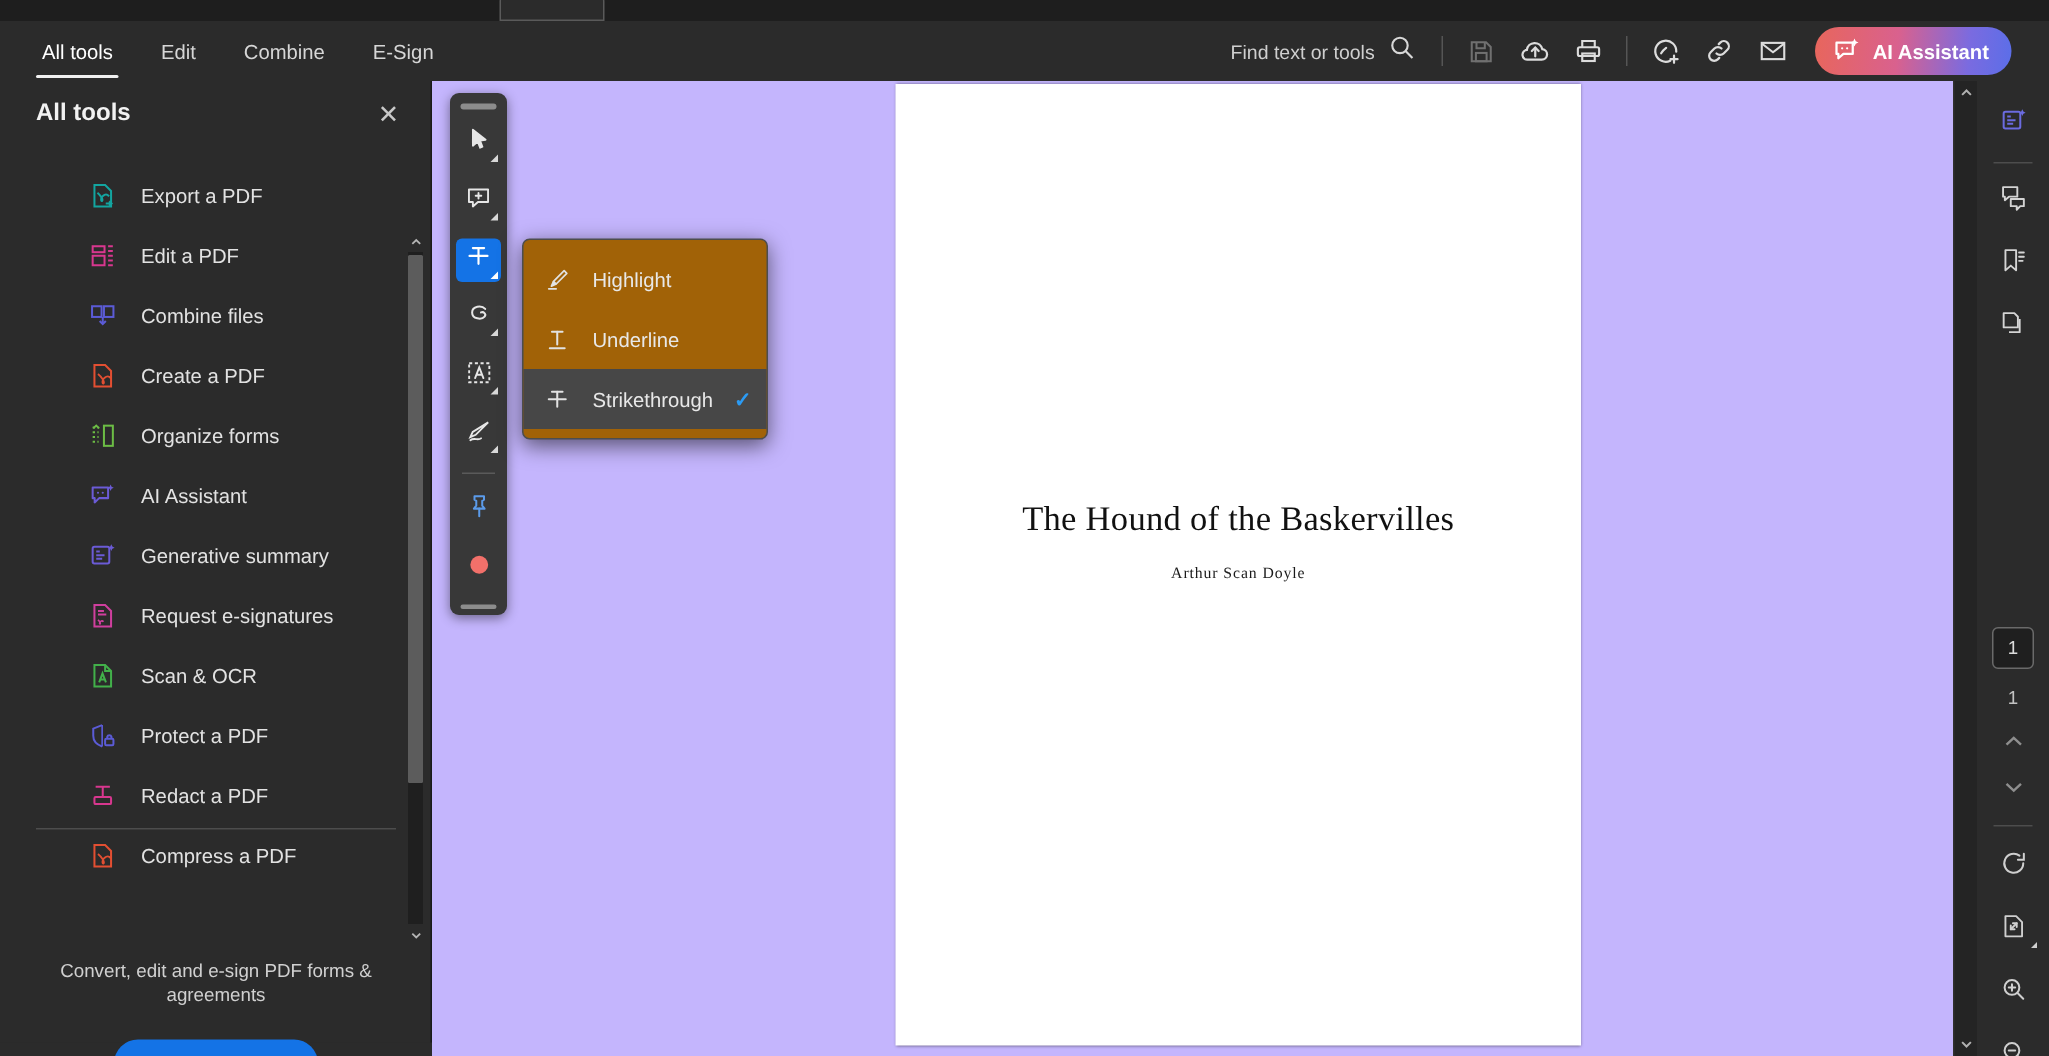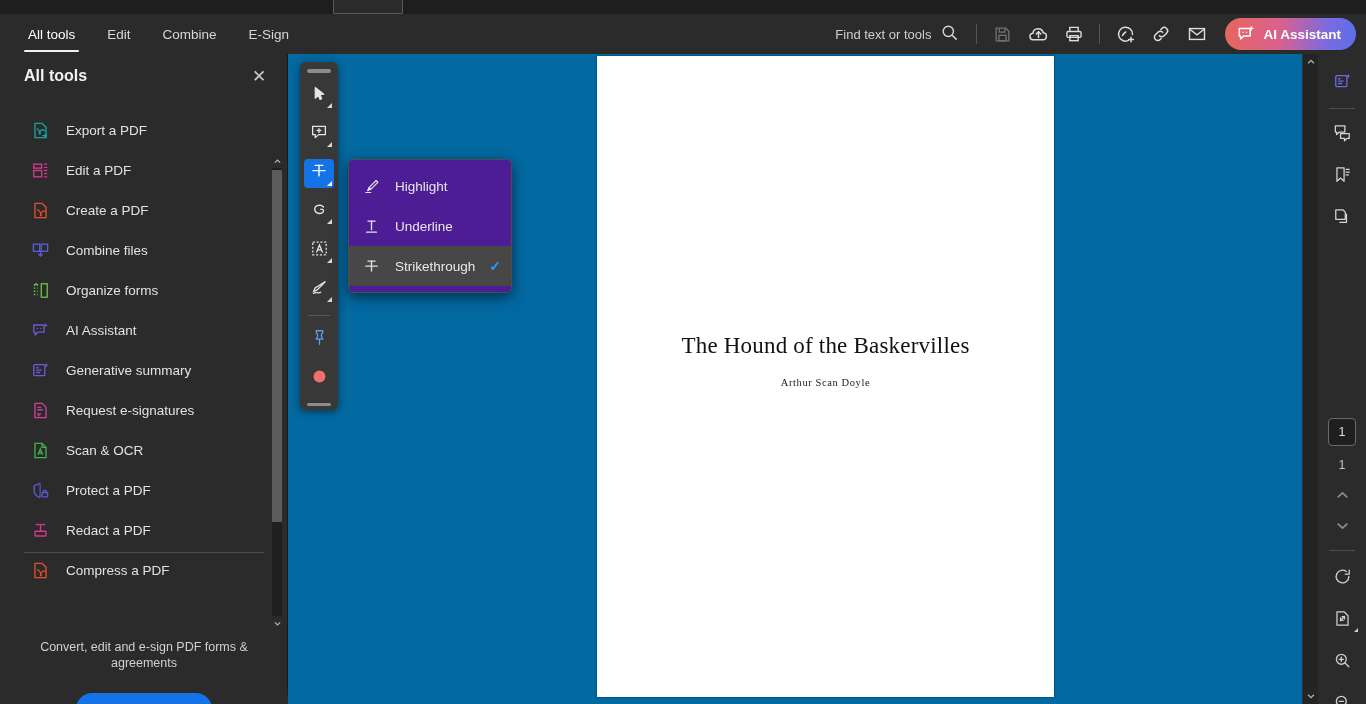--- a/index.html
+++ b/index.html
@@ -28,21 +28,21 @@
   .menu-tab {
     position:relative; height:40px; display:flex; align-items:center;
     padding:0 14px; font-size:13.5px; color:#d6d6d6; cursor:pointer; white-space:nowrap;
   }
   .menu-tab.active { color:#ffffff; }
   .menu-tab.active::after {
     content:''; position:absolute; left:10px; right:10px; bottom:2px;
     height:2px; background:#f0f0f0; border-radius:1px;
   }
   .menubar-right {
-    margin-left:auto; display:flex; align-items:center; gap:0px; padding-right:10px; height:40px;
+    margin-left:auto; display:flex; align-items:center; gap:0px; padding-right:25px; height:40px;
   }
   .find-wrap { display:flex; align-items:center; gap:9px; margin-right:10px; cursor:pointer; }
   .find-label { font-size:13px; color:#cfcfcf; }
   .tb-btn {
     width:36px; height:34px; display:flex; align-items:center; justify-content:center;
     border-radius:4px; cursor:pointer;
   }
   .tb-btn svg { display:block; }
   .tb-btn.disabled { opacity:.42; }
   .tb-div { width:1px; height:20px; background:#555; margin:0 7px; }
@@ -58,21 +58,21 @@
     position:absolute; left:0; top:54px; width:288px; height:641px; background:#2b2b2b;
     border-right:1px solid #1a1a1a;
   }
   .sb-head { height:44px; display:flex; align-items:center; padding:0 16px 0 24px; }
   .sb-title { font-size:16px; font-weight:bold; color:#f2f2f2; }
   .sb-close { margin-left:auto; width:24px; height:24px; display:flex; align-items:center;
               justify-content:center; cursor:pointer; color:#c9c9c9; font-size:17px; line-height:1; }
   .sb-scrollarea { position:absolute; left:0; top:44px; width:288px; height:488px; overflow:hidden; }
   .sb-list { padding-top:12px; }
   .sb-item {
-    display:flex; align-items:center; height:40px; padding-left:30px; gap:16px; cursor:pointer;
+    display:flex; align-items:center; height:40px; padding-left:30px; gap:16px; cursor:pointer;margin-left:28px;
   }
   .sb-ico { width:20px; height:20px; flex:0 0 20px; display:flex; align-items:center; justify-content:center; }
   .sb-label { font-size:13.5px; color:#e2e2e2; white-space:nowrap; }
   .sb-divider { position:absolute; left:24px; top:498px; width:240px; height:1px; background:#4d4d4d; }
 
   
   .sb-scrollbar { position:absolute; left:270px; top:100px; width:14px; height:476px; background:#2b2b2b; }
   .sbs-arrow { width:14px; height:14px; display:flex; align-items:center; justify-content:center; cursor:pointer;}
   .sbs-track { position:absolute; left:2px; top:14px; width:10px; height:448px; background:#1f1f1f; }
   .sbs-thumb { position:absolute; left:2px; top:16px; width:10px; height:352px; background:#5c5c5c; border-radius:1px; cursor:pointer; }
@@ -99,33 +99,33 @@
   .vt-btn.active { background:#1473e6; }
   .vt-caret { position:absolute; right:2px; bottom:2px; width:0; height:0;
               border-left:5px solid transparent; border-bottom:5px solid #d8d8d8; }
   .vt-btn.active .vt-caret { border-bottom-color:#fff; }
   .vt-sep { width:22px; height:1px; background:#5a5a5a; margin:1px 0 9px; }
   .vt-footgrip { width:24px; height:3px; background:#8c8c8c; border-radius:2px; margin-top:auto; margin-bottom:4px; }
 
   
   .dropdown {
     position:absolute; left:348px; top:159px; width:164px;
-    background:#4c1d95; border:1px solid #4d4d4d; border-radius:5px;
+    background:#a16207; border:1px solid #4d4d4d; border-radius:5px;
     box-shadow:0 4px 14px rgba(0,0,0,.55); padding:6px 0;
   }
   .dd-item {
     display:flex; align-items:center; height:40px; padding:0 12px 0 12px; gap:14px; cursor:pointer;
   }
   .dd-item.sel { background:#474747; }
   .dd-ico { width:20px; height:20px; display:flex; align-items:center; justify-content:center; flex:0 0 20px; }
   .dd-label { font-size:13.5px; color:#e8e8e8; }
   .dd-check { margin-left:auto; color:#2b9bf4; font-size:14px; font-weight:bold; }
 
   
-  .viewer { position:absolute; left:288px; top:54px; width:1030px; height:650px; background:#0369a1; }
+  .viewer { position:absolute; left:288px; top:54px; width:1030px; height:650px; background:#c4b5fd; }
   .page {
     position:absolute; left:309px; top:2px; width:457px; height:641px;
     background:#ffffff; box-shadow:0 0 2px rgba(0,0,0,.5);
   }
   .doc-title {
     position:absolute; left:0; right:0; top:277px; text-align:center;
     font-family:"Liberation Serif", serif; font-size:23px; color:#111; letter-spacing:.2px;
   }
   .doc-author {
     position:absolute; left:0; right:0; top:321px; text-align:center;
@@ -286,38 +286,38 @@
               <rect x="3.5" y="4" width="10" height="5"></rect>
                 <rect x="3.5" y="12" width="10" height="8"></rect>
               <path d="M16.5 4h4M16.5 8h4M16.5 12h4M16.5 16h4M16.5 20h4"></path>
             </svg>
           </span>
           <span class="sb-label">Edit a PDF</span>
         </div>
 
         <div class="sb-item">
           <span class="sb-ico">
-            <svg width="19" height="19" viewBox="0 0 24 24" fill="none" stroke="#e34f32" stroke-width="1.7">
-              <path d="M5 3h9l5 5v13H5z"></path>
-              <path d="M8 10.5c3 2.5 6 6.5 4.7 8-1 1.2-2.2-3.4 2.2-5.6 2.2-1.1 4 1.4 4 1.4" stroke-width="1.5"></path>
-            </svg>
-          </span>
-          <span class="sb-label">Create a PDF</span>
-        </div>
-
-        <div class="sb-item">
-          <span class="sb-ico">
             <svg width="19" height="19" viewBox="0 0 24 24" fill="none" stroke="#5b5bd6" stroke-width="1.7">
               <rect x="3" y="4" width="8" height="9"></rect>
                 <rect x="13" y="4" width="8" height="9"></rect>
               <path d="M12 13v6"></path>
                 <path d="M9.4 16.4 12 19l2.6-2.6"></path>
             </svg>
           </span>
           <span class="sb-label">Combine files</span>
+        </div>
+
+        <div class="sb-item">
+          <span class="sb-ico">
+            <svg width="19" height="19" viewBox="0 0 24 24" fill="none" stroke="#e34f32" stroke-width="1.7">
+              <path d="M5 3h9l5 5v13H5z"></path>
+              <path d="M8 10.5c3 2.5 6 6.5 4.7 8-1 1.2-2.2-3.4 2.2-5.6 2.2-1.1 4 1.4 4 1.4" stroke-width="1.5"></path>
+            </svg>
+          </span>
+          <span class="sb-label">Create a PDF</span>
         </div>
 
         <div class="sb-item">
           <span class="sb-ico">
             <svg width="19" height="19" viewBox="0 0 24 24" fill="none" stroke="#6cbd45" stroke-width="1.7">
               <rect x="13" y="3.5" width="7.5" height="17"></rect>
               <path d="M3.5 5h5M3.5 9h5M3.5 13h5M3.5 17h5" stroke-dasharray="2 2"></path>
               <path d="M4 5.8 6.5 3.4 9 5.8"></path>
             </svg>
           </span>

